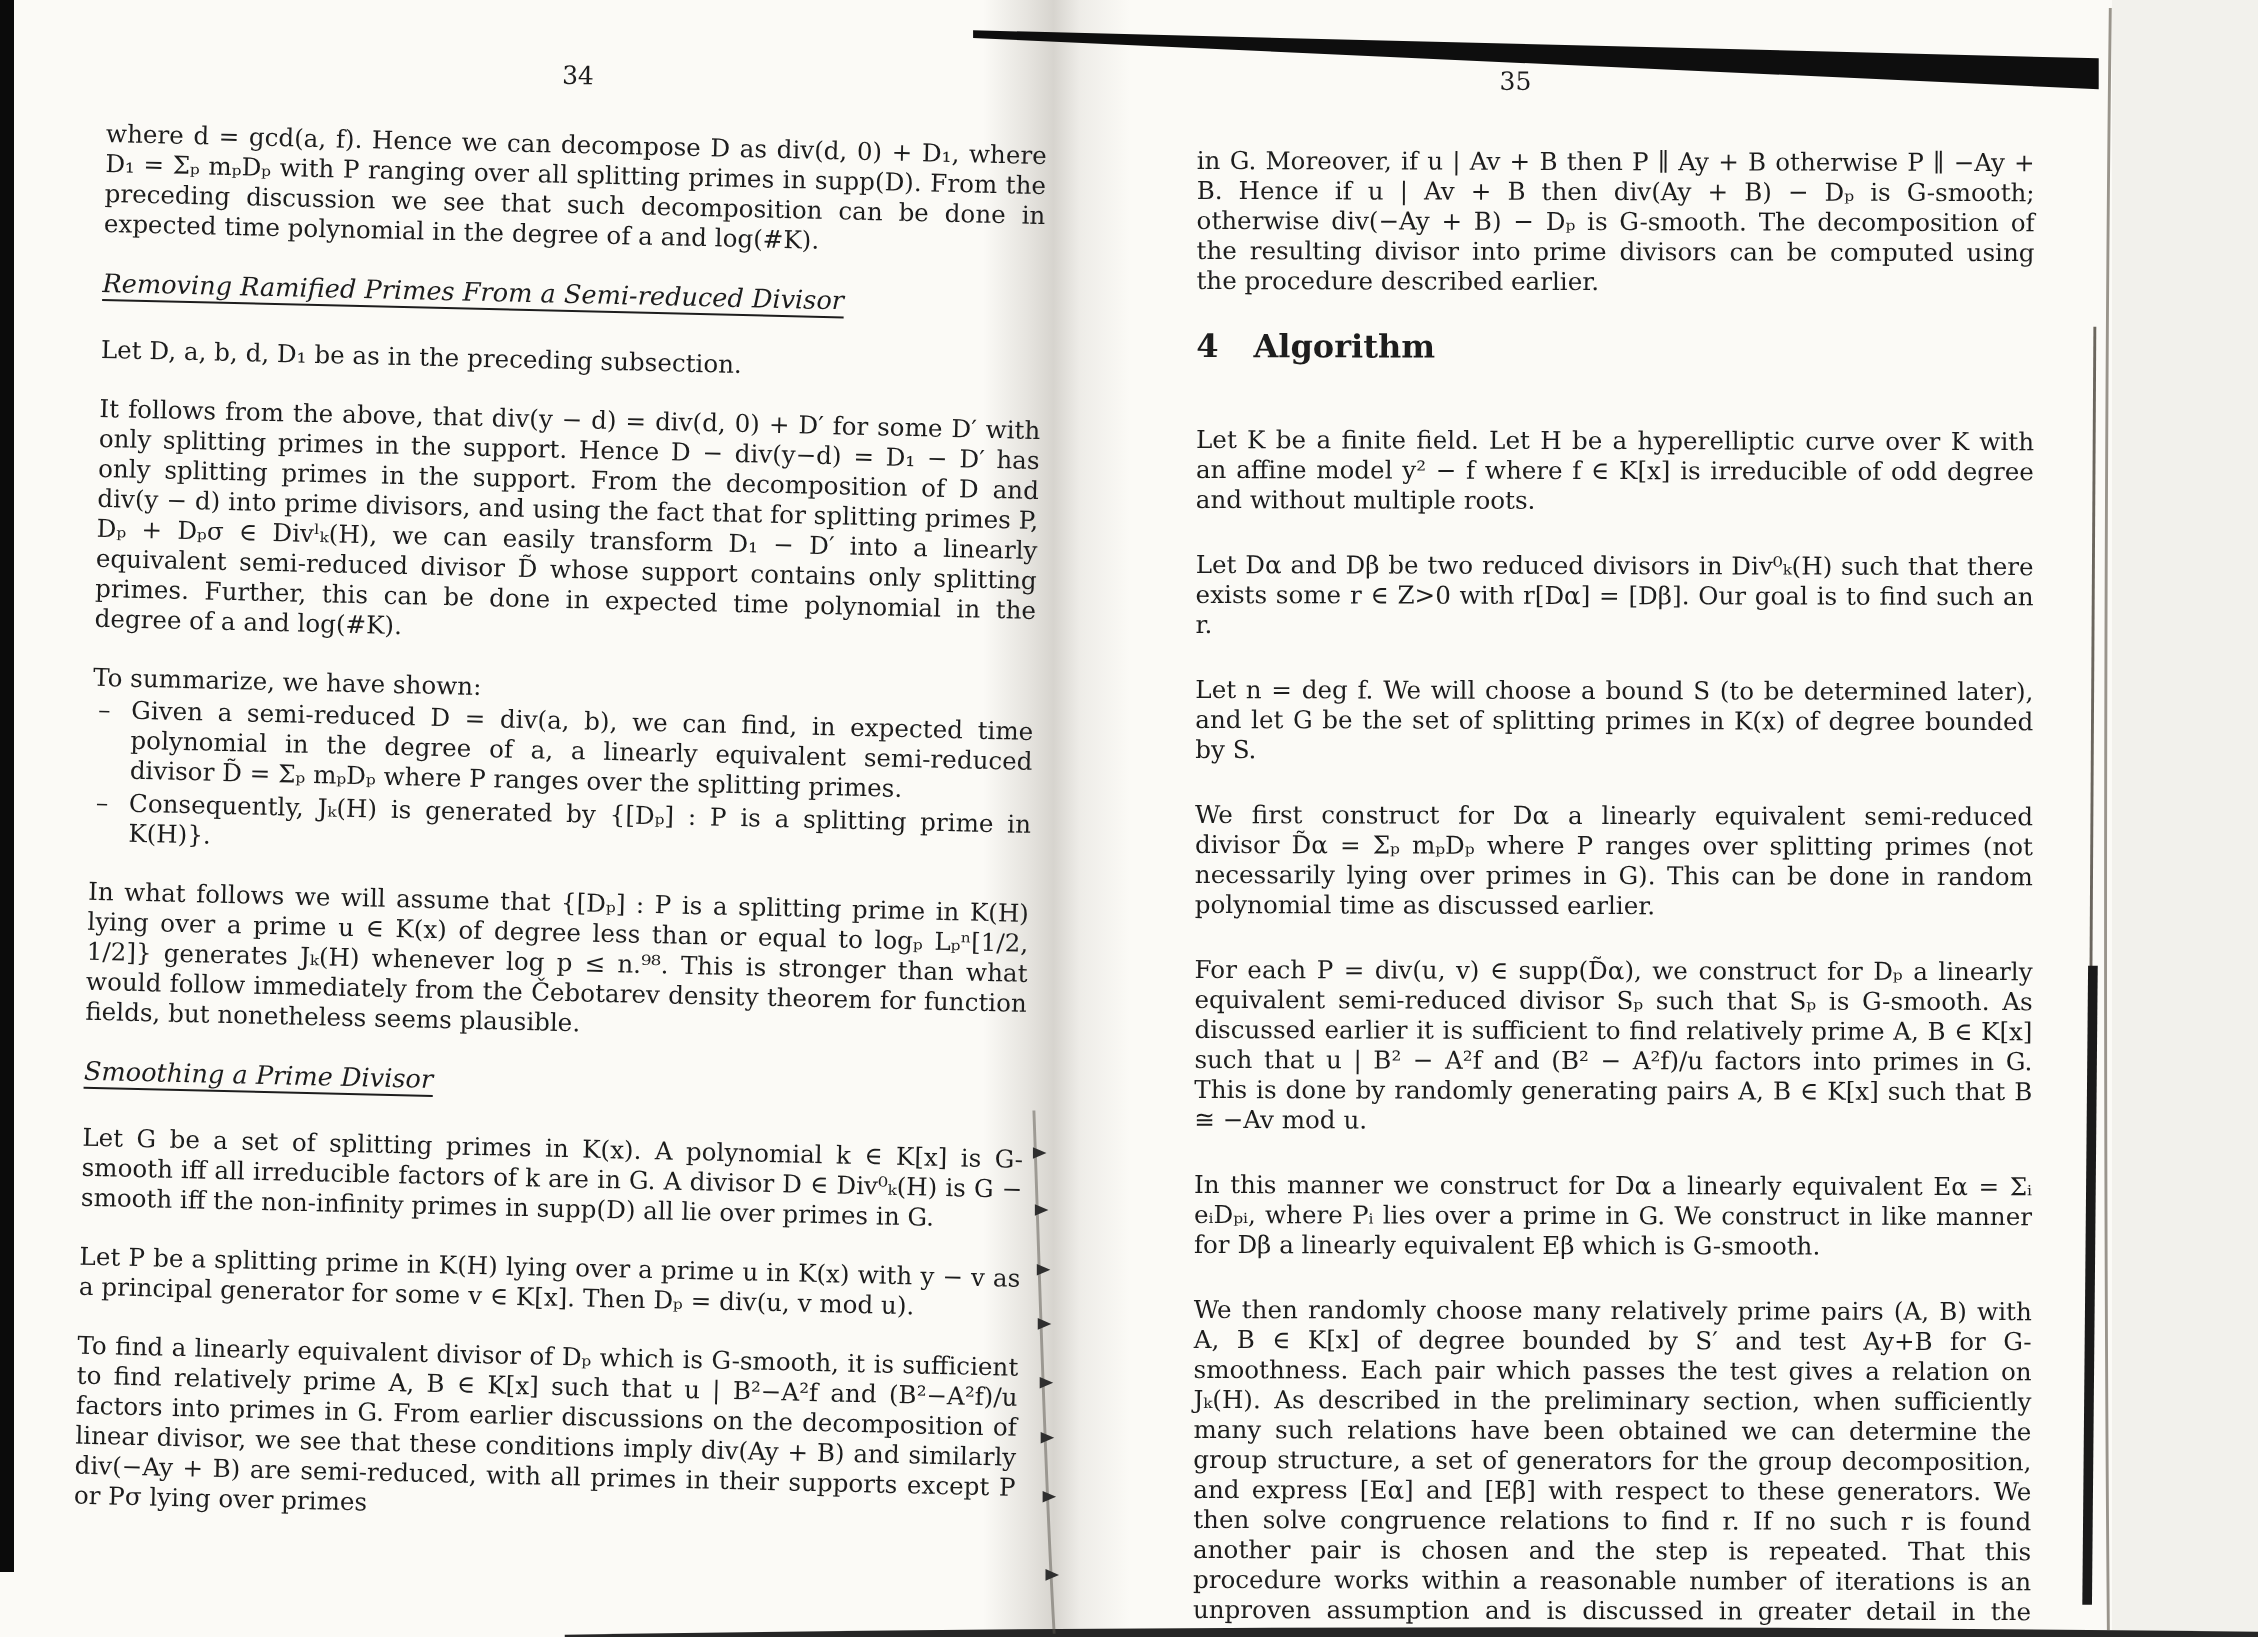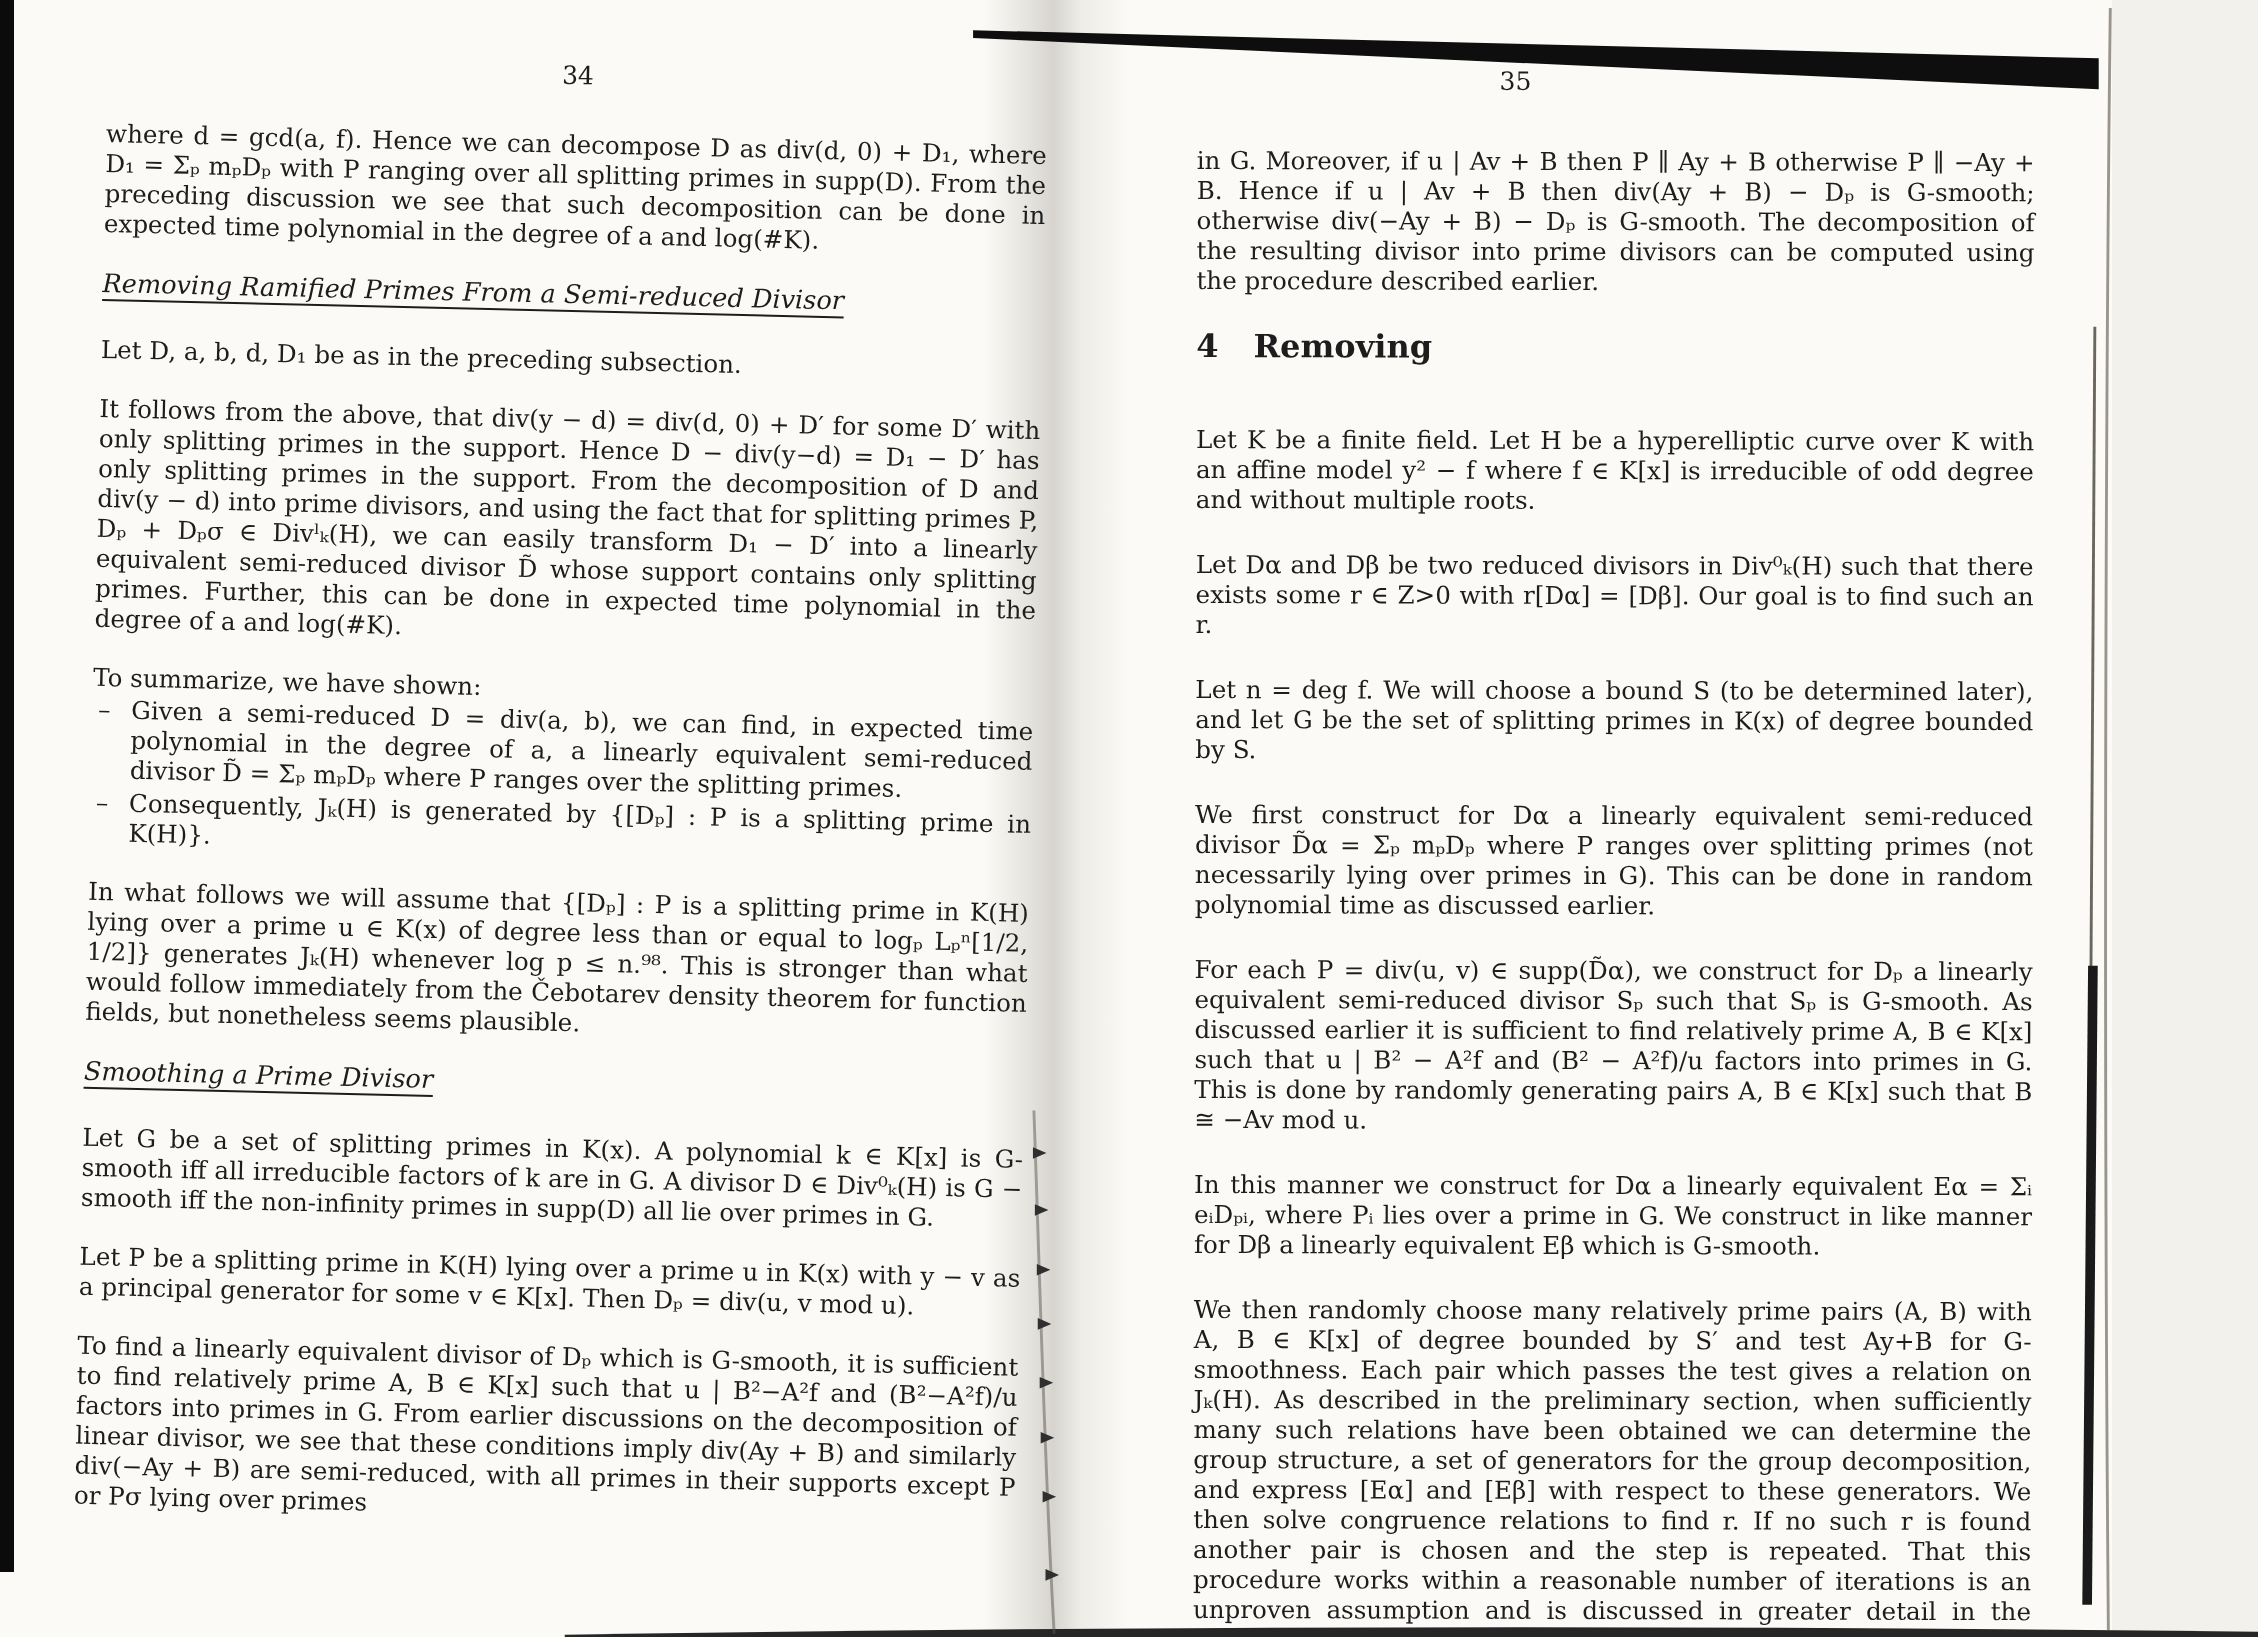--- a/index.html
+++ b/index.html
@@ -83,21 +83,21 @@
     <div class="subheading">Smoothing a Prime Divisor</div>
     <p>Let G be a set of splitting primes in K(x). A polynomial k ∈ K[x] is G-smooth iff all irreducible factors of k are in G. A divisor D ∈ Div⁰ₖ(H) is G − smooth iff the non-infinity primes in supp(D) all lie over primes in G.</p>
     <p>Let P be a splitting prime in K(H) lying over a prime u in K(x) with y − v as a principal generator for some v ∈ K[x]. Then Dₚ = div(u, v mod u).</p>
     <p>To find a linearly equivalent divisor of Dₚ which is G-smooth, it is sufficient to find relatively prime A, B ∈ K[x] such that u | B²−A²f and (B²−A²f)/u factors into primes in G. From earlier discussions on the decomposition of linear divisor, we see that these conditions imply div(Ay + B) and similarly div(−Ay + B) are semi-reduced, with all primes in their supports except P or Pσ lying over primes</p>
   </div>
 
   <div class="page page-right">
     <div class="pagenum">35</div>
     <p>in G. Moreover, if u | Av + B then P ∥ Ay + B otherwise P ∥ −Ay + B. Hence if u | Av + B then div(Ay + B) − Dₚ is G-smooth; otherwise div(−Ay + B) − Dₚ is G-smooth. The decomposition of the resulting divisor into prime divisors can be computed using the procedure described earlier.</p>
     <div class="sec-heading">
-      <span class="num">4</span><span>Removing</span>
+      <span class="num">4</span><span>Algorithm</span>
     </div>
     <p>Let K be a finite field. Let H be a hyperelliptic curve over K with an affine model y² − f where f ∈ K[x] is irreducible of odd degree and without multiple roots.</p>
     <p>Let Dα and Dβ be two reduced divisors in Div⁰ₖ(H) such that there exists some r ∈ Z&gt;0 with r[Dα] = [Dβ]. Our goal is to find such an r.</p>
     <p>Let n = deg f. We will choose a bound S (to be determined later), and let G be the set of splitting primes in K(x) of degree bounded by S.</p>
     <p>We first construct for Dα a linearly equivalent semi-reduced divisor D̃α = Σₚ mₚDₚ where P ranges over splitting primes (not necessarily lying over primes in G). This can be done in random polynomial time as discussed earlier.</p>
     <p>For each P = div(u, v) ∈ supp(D̃α), we construct for Dₚ a linearly equivalent semi-reduced divisor Sₚ such that Sₚ is G-smooth. As discussed earlier it is sufficient to find relatively prime A, B ∈ K[x] such that u | B² − A²f and (B² − A²f)/u factors into primes in G. This is done by randomly generating pairs A, B ∈ K[x] such that B ≅ −Av mod u.</p>
     <p>In this manner we construct for Dα a linearly equivalent Eα = Σᵢ eᵢDₚᵢ, where Pᵢ lies over a prime in G. We construct in like manner for Dβ a linearly equivalent Eβ which is G-smooth.</p>
     <p>We then randomly choose many relatively prime pairs (A, B) with A, B ∈ K[x] of degree bounded by S′ and test Ay+B for G-smoothness. Each pair which passes the test gives a relation on Jₖ(H). As described in the preliminary section, when sufficiently many such relations have been obtained we can determine the group structure, a set of generators for the group decomposition, and express [Eα] and [Eβ] with respect to these generators. We then solve congruence relations to find r. If no such r is found another pair is chosen and the step is repeated. That this procedure works within a reasonable number of iterations is an unproven assumption and is discussed in greater detail in the analysis below.</p>
 
   </div>

